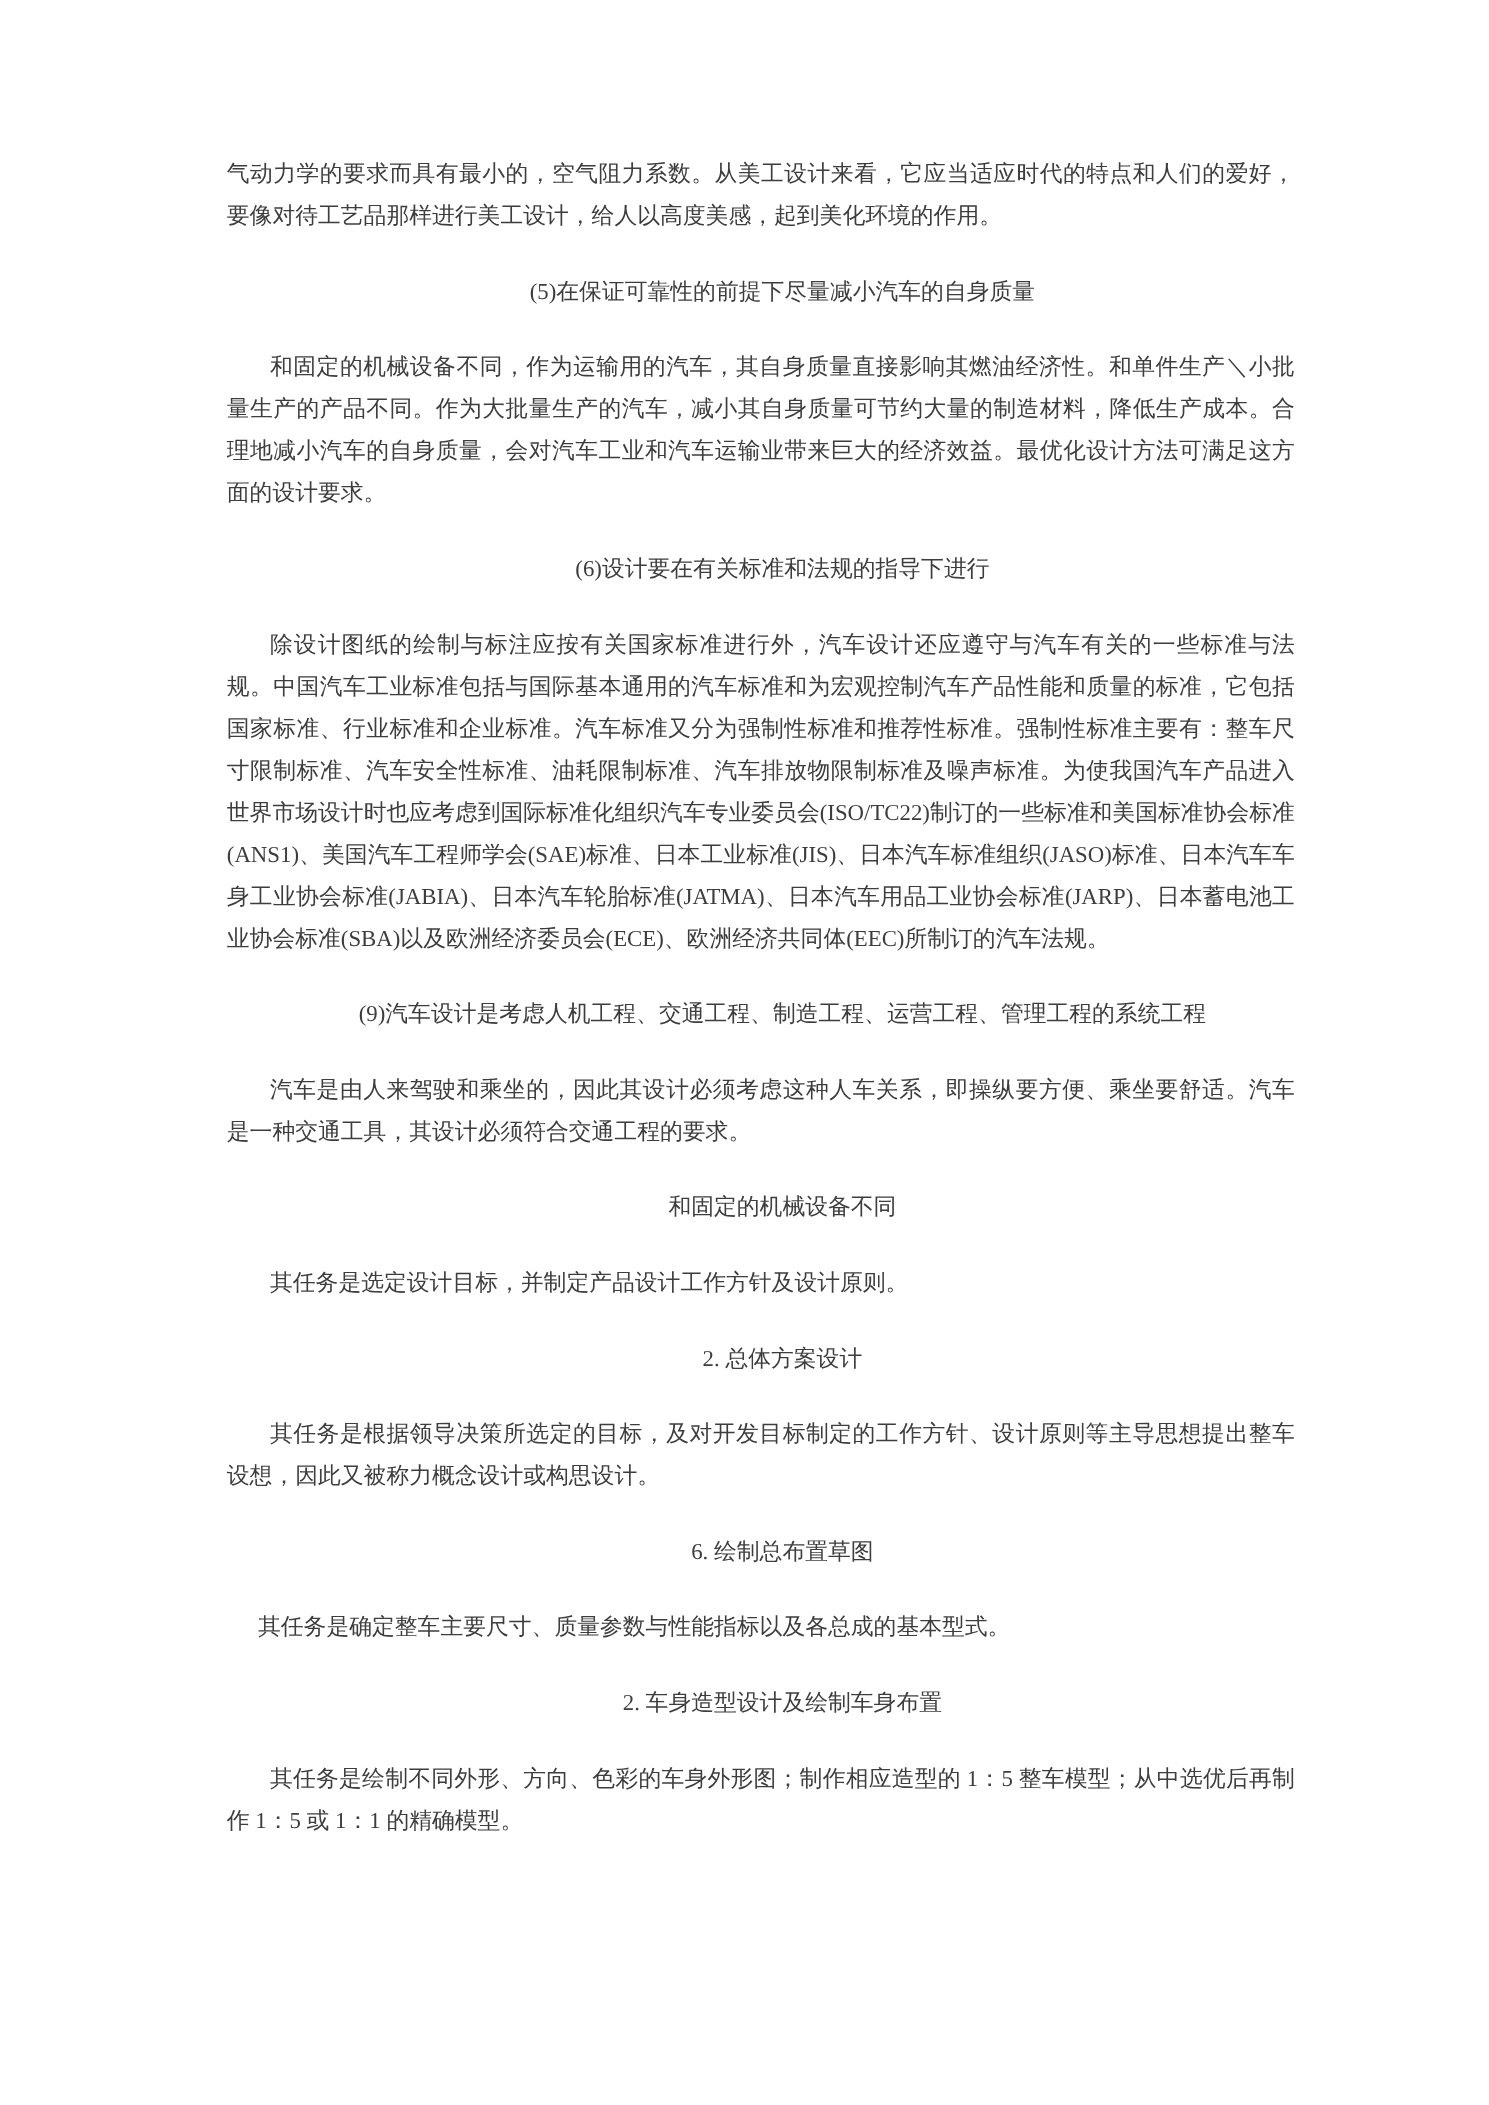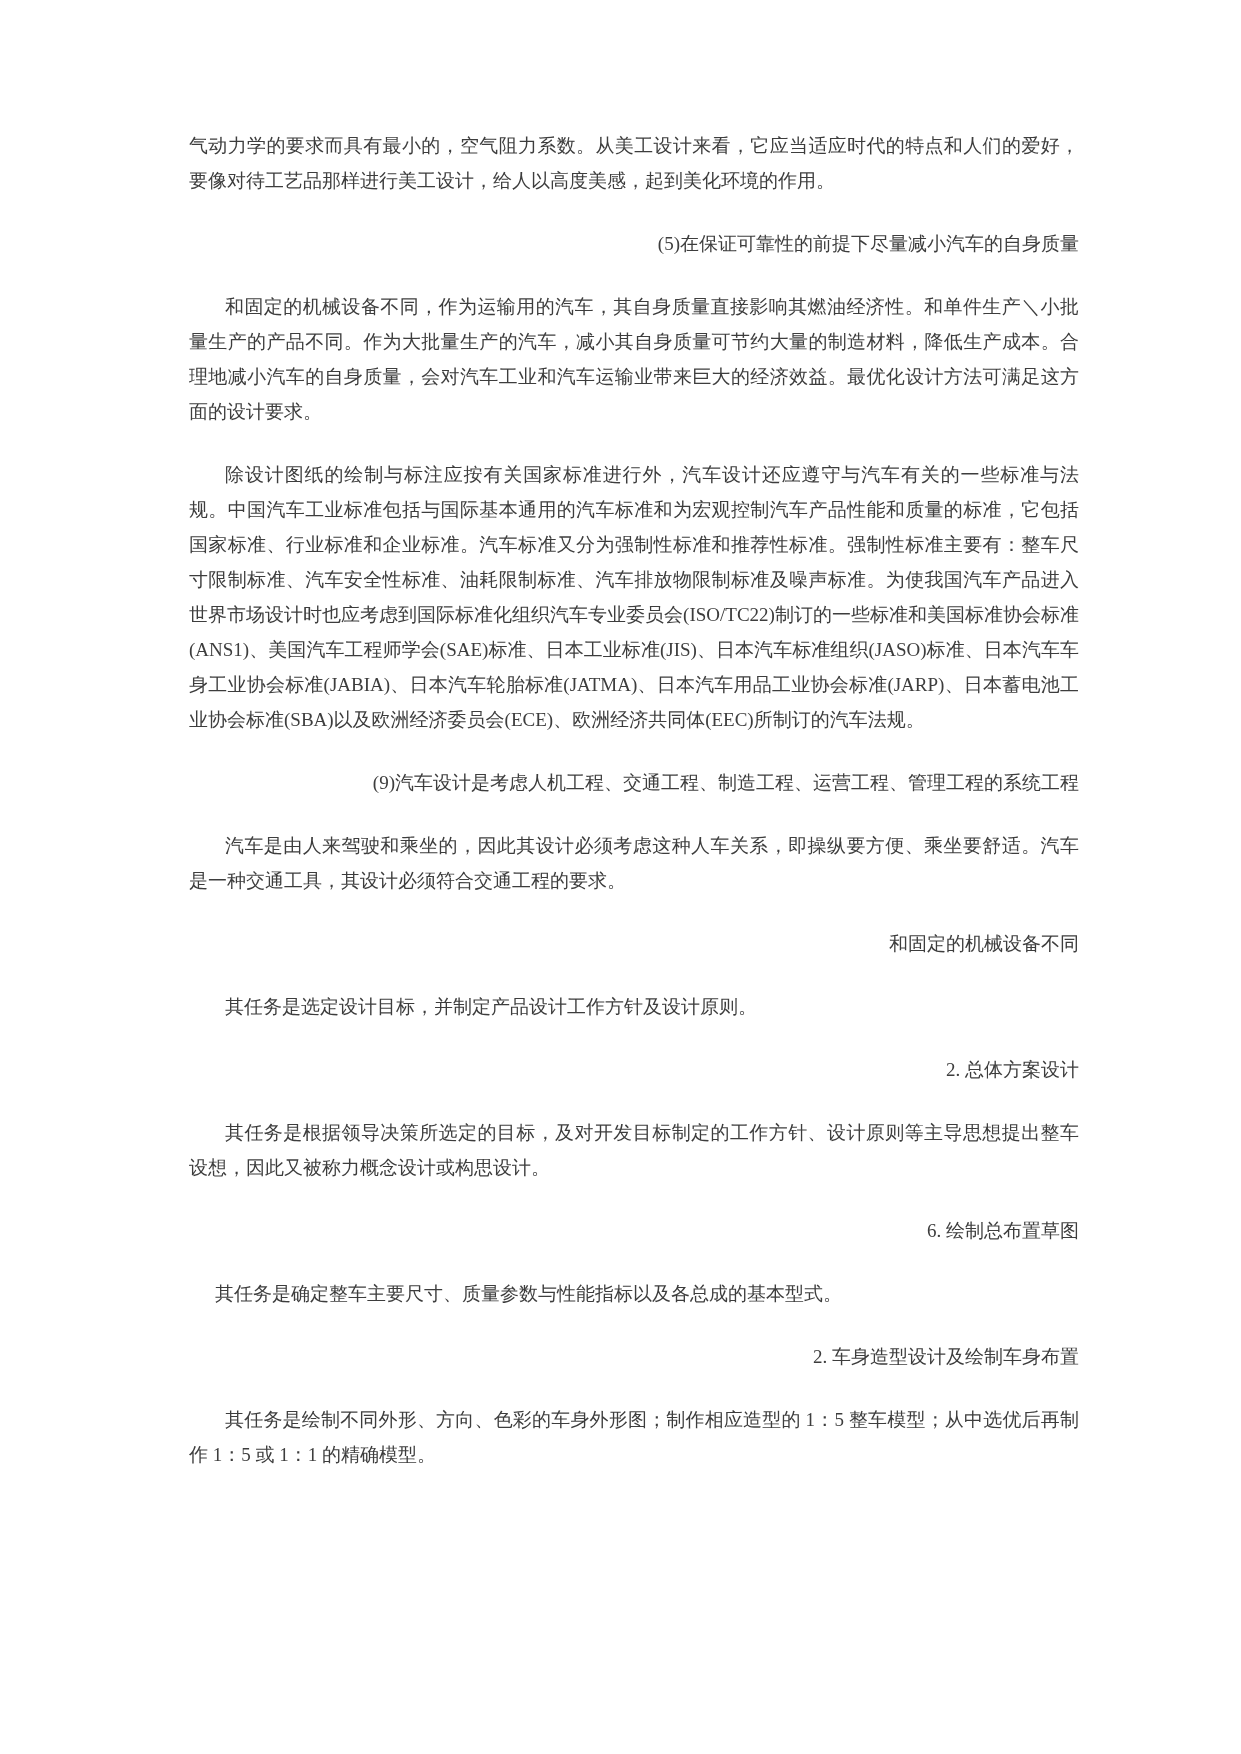--- a/index.html
+++ b/index.html
@@ -26,30 +26,31 @@
     text-align: justify;
     text-justify: inter-ideograph;
   }
   .block {
     margin: 0 0 28px 0;
     word-break: break-all;
   }
   .block.indent-none   { text-indent: 0; }
   .block.indent-normal { text-indent: 36px; }
   .block.indent-small  { text-indent: 26px; }
-  .block.kind-heading  { text-align: right; }
+  .block.kind-heading  { text-align: center; }
 </style>
 </head>
 <body>
 
 <div class="page" style="background: rgb(255, 255, 255);">
   <div class="content" id="doc-content" style="color: rgb(61, 61, 61);">
       <p class="block kind-paragraph indent-none">气动力学的要求而具有最小的，空气阻力系数。从美工设计来看，它应当适应时代的特点和人们的爱好，要像对待工艺品那样进行美工设计，给人以高度美感，起到美化环境的作用。</p>
       <p class="block kind-heading indent-normal">(5)在保证可靠性的前提下尽量减小汽车的自身质量</p>
       <p class="block kind-paragraph indent-normal">和固定的机械设备不同，作为运输用的汽车，其自身质量直接影响其燃油经济性。和单件生产＼小批量生产的产品不同。作为大批量生产的汽车，减小其自身质量可节约大量的制造材料，降低生产成本。合理地减小汽车的自身质量，会对汽车工业和汽车运输业带来巨大的经济效益。最优化设计方法可满足这方面的设计要求。</p>
+      <p class="block kind-heading indent-normal">(6)设计要在有关标准和法规的指导下进行</p>
       <p class="block kind-paragraph indent-normal">除设计图纸的绘制与标注应按有关国家标准进行外，汽车设计还应遵守与汽车有关的一些标准与法规。中国汽车工业标准包括与国际基本通用的汽车标准和为宏观控制汽车产品性能和质量的标准，它包括国家标准、行业标准和企业标准。汽车标准又分为强制性标准和推荐性标准。强制性标准主要有：整车尺寸限制标准、汽车安全性标准、油耗限制标准、汽车排放物限制标准及噪声标准。为使我国汽车产品进入世界市场设计时也应考虑到国际标准化组织汽车专业委员会(ISO/TC22)制订的一些标准和美国标准协会标准(ANS1)、美国汽车工程师学会(SAE)标准、日本工业标准(JIS)、日本汽车标准组织(JASO)标准、日本汽车车身工业协会标准(JABIA)、日本汽车轮胎标准(JATMA)、日本汽车用品工业协会标准(JARP)、日本蓄电池工业协会标准(SBA)以及欧洲经济委员会(ECE)、欧洲经济共同体(EEC)所制订的汽车法规。</p>
       <p class="block kind-heading indent-normal">(9)汽车设计是考虑人机工程、交通工程、制造工程、运营工程、管理工程的系统工程</p>
       <p class="block kind-paragraph indent-normal">汽车是由人来驾驶和乘坐的，因此其设计必须考虑这种人车关系，即操纵要方便、乘坐要舒适。汽车是一种交通工具，其设计必须符合交通工程的要求。</p>
       <p class="block kind-heading indent-normal">和固定的机械设备不同</p>
       <p class="block kind-paragraph indent-normal">其任务是选定设计目标，并制定产品设计工作方针及设计原则。</p>
       <p class="block kind-heading indent-normal">2. 总体方案设计</p>
       <p class="block kind-paragraph indent-normal">其任务是根据领导决策所选定的目标，及对开发目标制定的工作方针、设计原则等主导思想提出整车设想，因此又被称力概念设计或构思设计。</p>
       <p class="block kind-heading indent-normal">6. 绘制总布置草图</p>
       <p class="block kind-paragraph indent-small">其任务是确定整车主要尺寸、质量参数与性能指标以及各总成的基本型式。</p>
       <p class="block kind-heading indent-normal">2. 车身造型设计及绘制车身布置</p>

